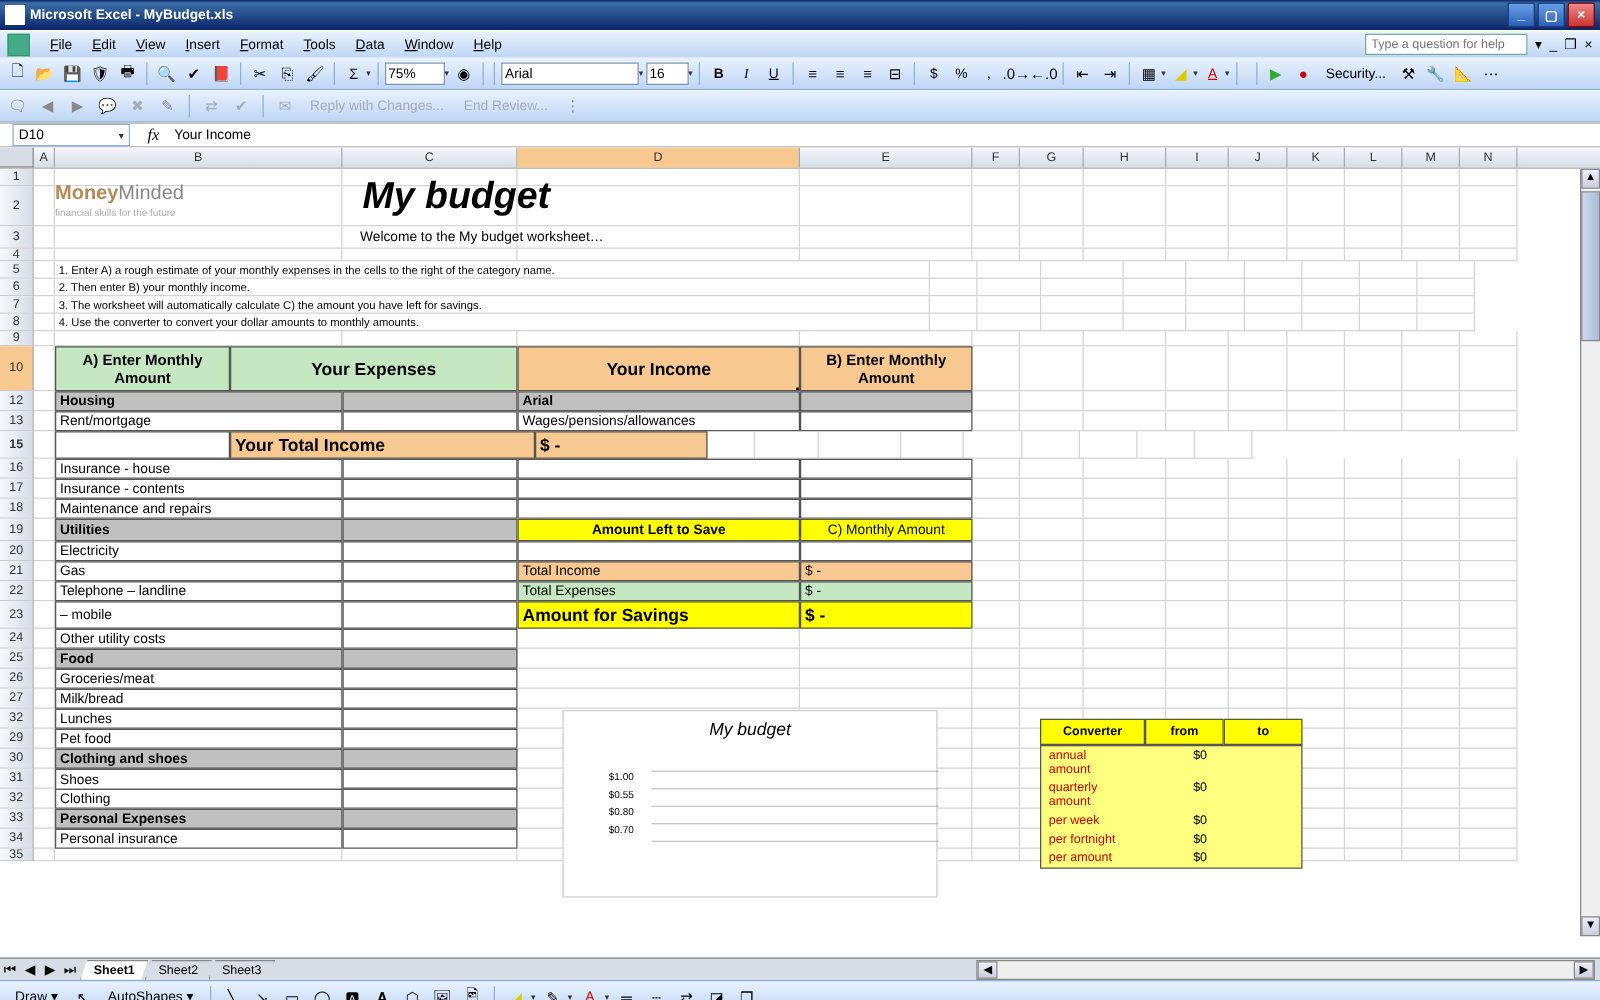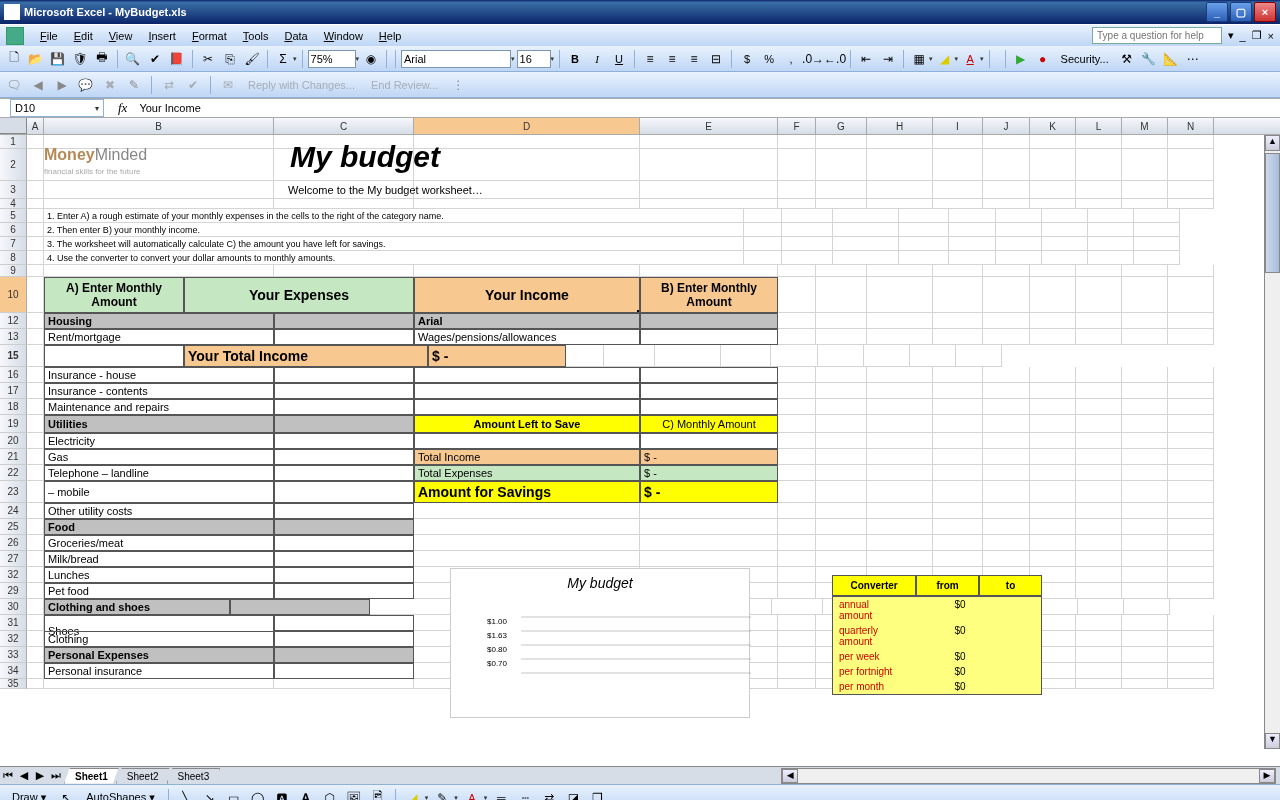--- a/index.html
+++ b/index.html
@@ -686,38 +686,38 @@
         <div class="cell" style="width: 50px; height: 16px;"></div>
         <div class="cell" style="width: 47px; height: 16px;"></div>
         <div class="cell" style="width: 46px; height: 16px;"></div>
         <div class="cell" style="width: 46px; height: 16px;"></div>
         <div class="cell" style="width: 46px; height: 16px;"></div>
         <div class="cell" style="width: 46px; height: 16px;"></div>
       </div>
       <div class="row" style="height: 16px;">
         <div class="rowhead" style="height: 16px;">30</div>
         <div class="cell" style="width: 17px; height: 16px;"></div>
-        <div class="cell grayrow" style="width: 186px; height: 16px;">Clothing and shoes</div>
+        <div class="cell grayrow" style="width: 230px; height: 16px;">Clothing and shoes</div>
         <div class="cell grayrow" style="width: 140px; height: 16px;"></div>
         <div class="cell" style="width: 226px; height: 16px;"></div>
         <div class="cell" style="width: 138px; height: 16px;"></div>
         <div class="cell" style="width: 38px; height: 16px;"></div>
         <div class="cell" style="width: 51px; height: 16px;"></div>
         <div class="cell" style="width: 66px; height: 16px;"></div>
         <div class="cell" style="width: 50px; height: 16px;"></div>
         <div class="cell" style="width: 47px; height: 16px;"></div>
         <div class="cell" style="width: 46px; height: 16px;"></div>
         <div class="cell" style="width: 46px; height: 16px;"></div>
         <div class="cell" style="width: 46px; height: 16px;"></div>
         <div class="cell" style="width: 46px; height: 16px;"></div>
       </div>
       <div class="row" style="height: 16px;">
         <div class="rowhead" style="height: 16px;">31</div>
         <div class="cell" style="width: 17px; height: 16px;"></div>
-        <div class="cell bordercell" style="width: 230px; height: 32px;">Shoes</div>
+        <div class="cell bordercell" style="width: 230px; height: 17px;">Shoes</div>
         <div class="cell bordercell" style="width: 140px; height: 16px;"></div>
         <div class="cell" style="width: 226px; height: 16px;"></div>
         <div class="cell" style="width: 138px; height: 16px;"></div>
         <div class="cell" style="width: 38px; height: 16px;"></div>
         <div class="cell" style="width: 51px; height: 16px;"></div>
         <div class="cell" style="width: 66px; height: 16px;"></div>
         <div class="cell" style="width: 50px; height: 16px;"></div>
         <div class="cell" style="width: 47px; height: 16px;"></div>
         <div class="cell" style="width: 46px; height: 16px;"></div>
         <div class="cell" style="width: 46px; height: 16px;"></div>
@@ -822,32 +822,32 @@
           <span style="color:#c00">per week</span>
           <span class="v">$0</span>
           <span class="v"></span>
         </div>
         <div class="conv-row">
           <span style="color:#c00">per fortnight</span>
           <span class="v">$0</span>
           <span class="v"></span>
         </div>
         <div class="conv-row">
-          <span style="color:#c00">per month</span>
+          <span style="color:#c00">per amount</span>
           <span class="v">$0</span>
           <span class="v"></span>
         </div>
       </div>
   </div>
 
   <div class="chartbox" style="left:450px; top:450px; width:300px; height:150px;">
     <div class="charttitle">My budget</div>
     <div style="position:absolute;left:36px;top:46px;font-size:8px;line-height:14px;text-align:right">
       <div>$1.00</div>
-        <div>$1.63</div>
+        <div>$0.55</div>
         <div>$0.80</div>
         <div>$0.70</div>
     </div>
     <svg width="240" height="80" style="position:absolute;left:70px;top:38px">
       <g stroke="#888" stroke-width="0.5">
         <line x1="0" y1="10" x2="230" y2="10"></line>
           <line x1="0" y1="24" x2="230" y2="24"></line>
         <line x1="0" y1="38" x2="230" y2="38"></line>
           <line x1="0" y1="52" x2="230" y2="52"></line>
         <line x1="0" y1="66" x2="230" y2="66"></line>

